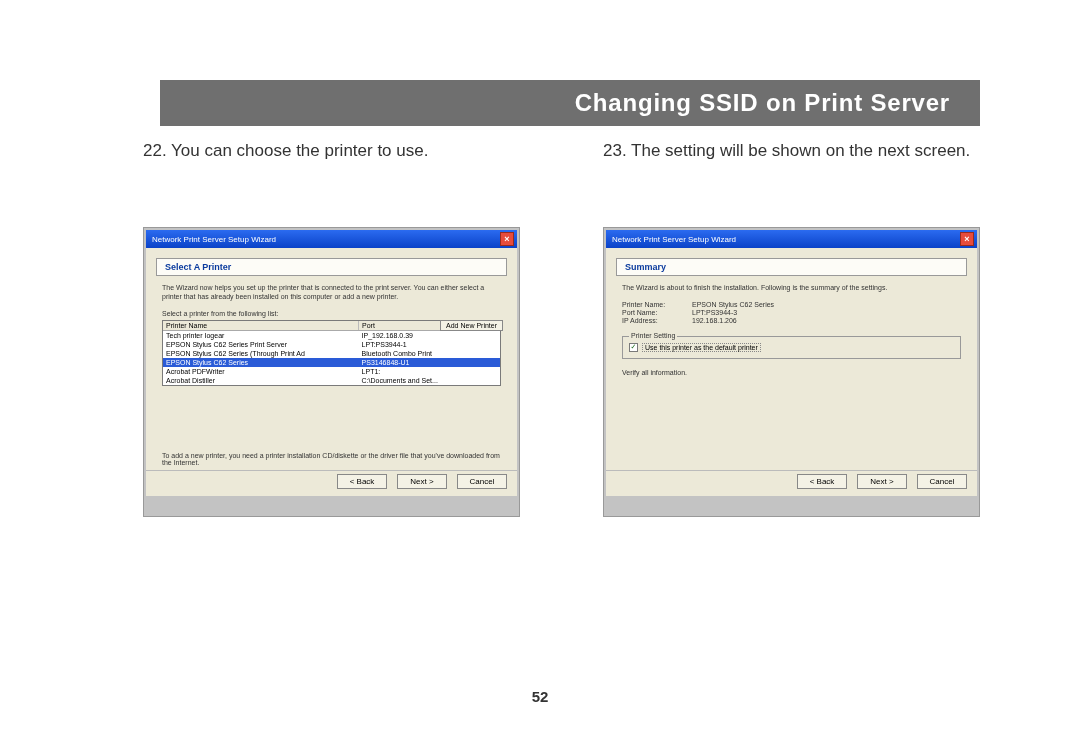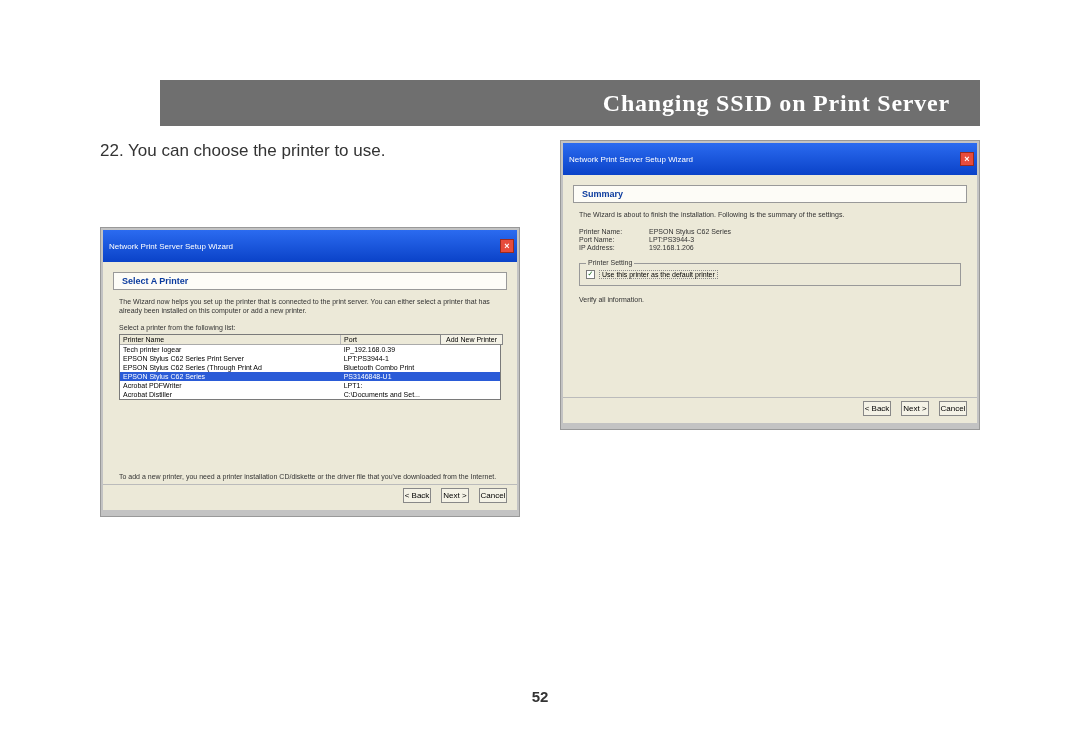--- a/index.html
+++ b/index.html
@@ -1,25 +1,25 @@
 <!DOCTYPE html>
 <html><head>
 <meta charset="utf-8">
 <style>
   * { box-sizing: border-box; }
   body { margin:0; padding:0; background:#fff; font-family: Arial, Helvetica, sans-serif; width:1080px; height:750px; }
   .page { width:1080px; height:750px; background:#fff; padding:60px 100px 10px 100px; position:relative;}
-  .header-section { height:70px; position:relative; margin-bottom:10px;font-family:Liberation Serif, serif;}
+  .header-section { height:70px; position:relative; margin-bottom:10px;}
   .header-bar { position:absolute; right:0; top:20px; height:46px; width:820px; background:#6f6f6f; display:flex; align-items:center; justify-content:flex-end; padding-right:30px;}
   .header-text { color:#fff; font-weight:bold; font-size:24px; letter-spacing:.8px;}
   .columns { display:flex; gap:40px; margin-top:10px;}
-  .col { flex:1; }
+  .col { flex:1;margin-left:43px; }
   .caption { font-size:17px; color:#333; margin:0 0 65px 0; line-height:1.3;}
   .shot-outer { background:#c3c3c3; padding:2px; height:290px; border:1px solid #999;}
-  .titlebar { height:32px; background:linear-gradient(#2b6bf0,#0a42c8); display:flex; align-items:center; padding:0 3px;}
+  .titlebar { height:18px; background:linear-gradient(#2b6bf0,#0a42c8); display:flex; align-items:center; padding:0 3px;}
   .titlebar-text { color:#fff; font-size:8px; flex:1; padding-left:3px;}
   .closebtn { width:14px; height:14px; background:#e74c3c; border:1px solid #9a2a1e; display:flex; align-items:center; justify-content:center;}
   .closebtn span { color:#fff; font-size:9px; font-weight:bold; line-height:1;}
   .wizbody { display:flex; height:248px; background:#ece9d8;flex-direction:column;}
   .sidebar { width:90px; background:#c5d63a; position:relative; overflow:hidden;}
   .mascot { width:60px; height:60px; background:#fff; border-radius:50%; position:absolute; top:-4px; left:-18px; }
   .logo-iogear { position:absolute; top:62px; left:6px; font-size:7px; font-weight:bold; letter-spacing:.5px; color:#333; font-style:italic;}
   .side-items { position:absolute; top:85px; left:0; right:0; }
   .side-item { font-size:7px; color:#333; font-weight:bold; padding:4px 5px 4px 0; text-align:right; border-top:1px solid rgba(0,0,0,0.08); border-bottom:1px solid rgba(255,255,255,0.4);}
   .side-item.active { background:#dce36a; border-top:1px solid #888; border-bottom:1px solid #888; border-left:1px solid #888;}
@@ -32,21 +32,21 @@
   .list { border:1px solid #7a7a7a; margin:0 6px; background:#fff; font-size:7px; }
   .list-head { display:flex; background:#ece9d8; border-bottom:1px solid #aaa;}
   .list-head span { padding:1px 3px; border-right:1px solid #bbb;}
   .lh1 { flex:1.4;} .lh2 { flex:1; border-right:none !important;}
   .list-row { display:flex; }
   .list-row span { padding:1px 3px; overflow:hidden; white-space:nowrap;}
   .list-row .c1 { flex:1.4;} .list-row .c2 { flex:1;}
   .list-row.sel { background:#2a5bd7; color:#fff;}
   .hint { font-size:7px; color:#333; margin:6px 6px 0 6px; position:absolute; bottom:30px; left:10px; right:10px;}
   .btnrow { position:absolute; bottom:4px; left:0; right:0; height:22px; border-top:1px solid #bbb; background:#ece9d8; display:flex; justify-content:flex-end; align-items:center; gap:10px; padding-right:10px;}
-  .btn { font-size:8px; border:1px solid #888; background:#f4f2e6; width:28px; height:15px; display:flex; align-items:center; justify-content:center;}
+  .btn { font-size:8px; border:1px solid #888; background:#f4f2e6; width:50px; height:15px; display:flex; align-items:center; justify-content:center;}
 
   .sum-row { display:flex; font-size:7px; margin:1px 6px;}
   .sum-k { width:70px; color:#333;}
   .sum-v { color:#333;}
   .fieldset { border:1px solid #999; margin:12px 6px 6px 6px; padding:6px 6px 6px 6px; position:relative;}
   .fieldset-legend { font-size:7px; position:absolute; top:-5px; left:6px; background:#ece9d8; padding:0 2px; color:#333;}
   .cbrow { display:flex; align-items:center; gap:4px;}
   .cb { width:9px; height:9px; border:1px solid #7a7a7a; background:#fff; display:flex; align-items:center; justify-content:center; font-size:7px; color:#1a6b1a;}
   .cbtxt { font-size:7px; border:1px dotted #888; padding:0 2px;}
 
@@ -130,20 +130,21 @@
               <div class="btn">&lt; Back</div>
               <div class="btn">Next &gt;</div>
               <div class="btn">Cancel</div>
             </div>
           </div>
         </div>
       </div>
     </div>
 
     <div class="col">
+      <p class="caption">23. The setting will be shown on the next screen.</p>
 
       <div class="shot-outer">
         <div class="titlebar">
           <span class="titlebar-text">Network Print Server Setup Wizard</span>
           <div class="closebtn">
               <span>×</span>
             </div>
         </div>
         <div class="wizbody">
           <div class="sidebar">

